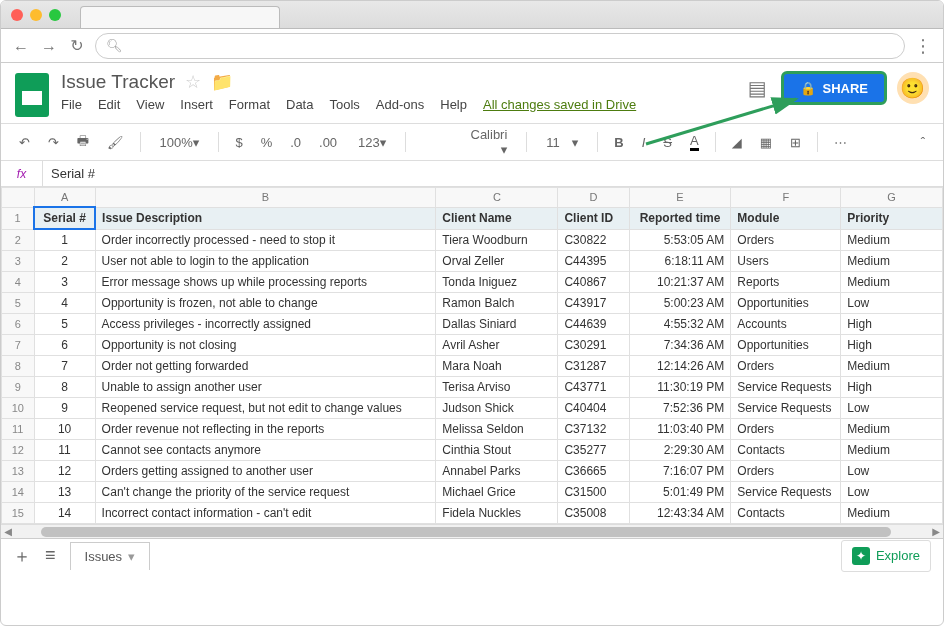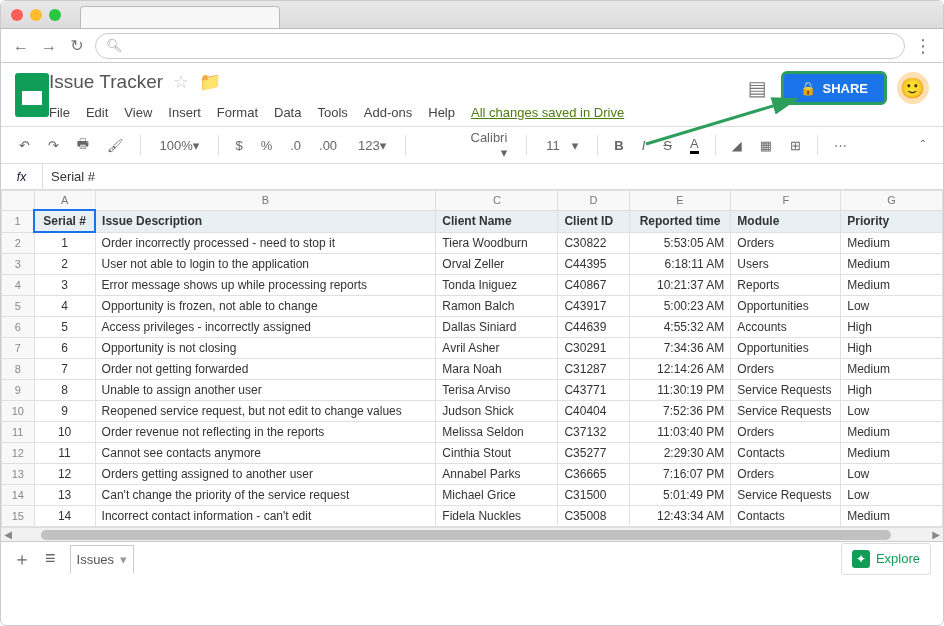--- a/index.html
+++ b/index.html
@@ -9,47 +9,47 @@
   .browser-titlebar { height: 28px; background: linear-gradient(#e8e8e8,#dcdcdc); border-bottom: 1px solid #bbb; display:flex; align-items:center; padding:0 10px; gap:7px; }
   .traffic-light { width:12px; height:12px; border-radius:50%; }
   .tl-red{background:#ff5f57;} .tl-yellow{background:#febc2e;} .tl-green{background:#28c840;}
   .browser-tab { margin-left:12px; width:200px; height:22px; background:#f7f7f7; border:1px solid #bbb; border-bottom:none; border-radius:4px 4px 0 0; align-self:flex-end; }
   .browser-toolbar { height:34px; display:flex; align-items:center; padding:0 10px; gap:8px; border-bottom:1px solid #ccc; }
   .nav-btn { width:20px; text-align:center; color:#777; font-size:16px; cursor:pointer; }
   .url-bar { flex:1; height:26px; border:1px solid #ccc; border-radius:14px; display:flex; align-items:center; padding:0 10px; color:#999; }
   .menu-dots { width:20px; text-align:center; color:#777; font-size:18px; }
   
   
-  .sheets-header { display:flex; align-items:flex-start; padding:8px 14px 0; gap:0; position:relative; }
+  .sheets-header { display:flex; align-items:flex-start; padding:8px 14px 0; gap:12px; position:relative; }
   .sheets-logo { width:34px; height:44px; background:#0f9d58; border-radius:3px; position:relative; margin-top:2px; }
   .sheets-logo::after{ content:''; position:absolute; top:18px; left:7px; width:20px; height:14px; background:#fff; }
   .sheets-logo .grid{ position:absolute; top:18px; left:7px; width:20px; height:14px; background:linear-gradient(#0f9d58 1px,transparent 1px) 0 0/100% 7px, linear-gradient(90deg,#0f9d58 1px,transparent 1px) 0 0/10px 100%; }
   .doc-area{ flex:1; }
   .doc-title-row{ display:flex; align-items:center; gap:10px; }
   .doc-title{ font-size:19px; color:#555; }
   .star-icon{ color:#ccc; font-size:18px; }
   .folder-icon{ color:#777; font-size:18px; }
-  .menu-bar{ display:flex; gap:16px; margin-top:12px; font-size:13px; color:#444; }
+  .menu-bar{ display:flex; gap:16px; margin-top:4px; font-size:13px; color:#444; }
   .menu-bar span{ cursor:pointer; }
   .save-status{ text-decoration:underline; color:#4d7c0f; }
   .header-right{ display:flex; align-items:center; gap:10px; }
   .comments-icon{ width:28px; height:24px; color:#777; font-size:20px; display:flex; align-items:center; justify-content:center; }
   .share-btn{ background:#1a73e8; color:#fff; font-weight:bold; height:34px; padding:0 16px; border-radius:3px; display:flex; align-items:center; gap:6px; border:3px solid #2e9e5b; border-radius:6px; font-size:13px; }
   .avatar{ width:32px; height:32px; border-radius:50%; background:#ffe0b2; display:flex; align-items:center; justify-content:center; font-size:20px; }
   
   
   .toolbar{ height:38px; border-top:1px solid #ddd; border-bottom:1px solid #ddd; margin-top:6px; display:flex; align-items:center; padding:0 12px; gap:6px; color:#666; font-size:13px; }
   .tb-btn{ padding:4px 6px; cursor:pointer; display:flex; align-items:center; gap:3px; }
   .tb-sep{ width:1px; height:20px; background:#ddd; margin:0 4px; }
   .tb-dd{ padding:4px 8px; border:1px solid transparent; display:flex; align-items:flex-end; cursor:pointer; }
   .expand-up{ margin-left:auto; }
   
   
   .formula-bar{ height:26px; border-bottom:1px solid #ddd; display:flex; align-items:center; }
-  .fx-label{ width:42px; text-align:center; font-style:italic; color:#0f172a; font-size:12px; border-right:1px solid #ddd; height:100%; display:flex; align-items:center; justify-content:center; }
+  .fx-label{ width:42px; text-align:center; font-style:italic; color:#a21caf; font-size:12px; border-right:1px solid #ddd; height:100%; display:flex; align-items:center; justify-content:center; }
   .fx-input{ flex:1; padding:0 8px; font-size:13px; }
   
   
   .grid-container{ position:relative; overflow:hidden; }
   table{ border-collapse:collapse; width:100%; }
   th,td{ border:1px solid #e0e0e0; padding:3px 6px; font-size:12px; height:20px; white-space:nowrap; overflow:hidden; text-overflow:ellipsis; }
   thead th{ background:#f8f8f8; color:#777; font-weight:normal; text-align:center; height:19px; font-size:11px; }
   th.rowhead{ background:#f8f8f8; color:#888; font-weight:normal; text-align:center; width:32px; font-size:11px; }
   tr.header-row td{ background:#e8f0f3; font-weight:bold; color:#333; }
   .col-serial{ text-align:center; width:60px; }
@@ -63,21 +63,21 @@
   
   
   .hscroll{ height:14px; border-top:1px solid #ddd; background:#f1f1f1; position:relative; }
   .hscroll-thumb{ position:absolute; left:40px; top:2px; height:10px; width:850px; background:#c1c1c1; border-radius:5px; }
   .hscroll-arrow-left,.hscroll-arrow-right{ position:absolute; top:0; width:14px; height:14px; text-align:center; color:#888; font-size:10px; line-height:14px; }
   .hscroll-arrow-left{left:0;} .hscroll-arrow-right{right:0;}
   
   
   .sheet-tabs{ height:34px; border-top:1px solid #ccc; display:flex; align-items:center; padding:0 12px; gap:14px; }
   .add-sheet,.all-sheets{ color:#666; font-size:18px; cursor:pointer; }
-  .sheet-tab{ padding:6px 6px; border:1px solid #ccc; border-bottom:none; border-radius:0; background:#fff; display:flex; align-items:center; gap:6px; font-size:13px; color:#555; margin-bottom:-1px; }
+  .sheet-tab{ padding:6px 14px; border:1px solid #ccc; border-bottom:none; border-radius:0; background:#fff; display:flex; align-items:center; gap:6px; font-size:13px; color:#555; margin-bottom:-1px; }
   .explore-btn{ margin-left:auto; display:flex; align-items:center; gap:6px; color:#0f9d58; font-size:13px; padding:6px 10px; border:1px solid #ddd; border-radius:3px; }
   .explore-icon{ width:18px; height:18px; background:#0f9d58; display:flex; align-items:center; justify-content:center; color:#fff; font-size:12px; border-radius:3px; }
   
   
   .arrow-svg{ position:absolute; top:88px; left:640px; width:180px; height:60px; pointer-events:none; }
 </style>
 </head>
 <body>
 
 <div class="browser-titlebar">

